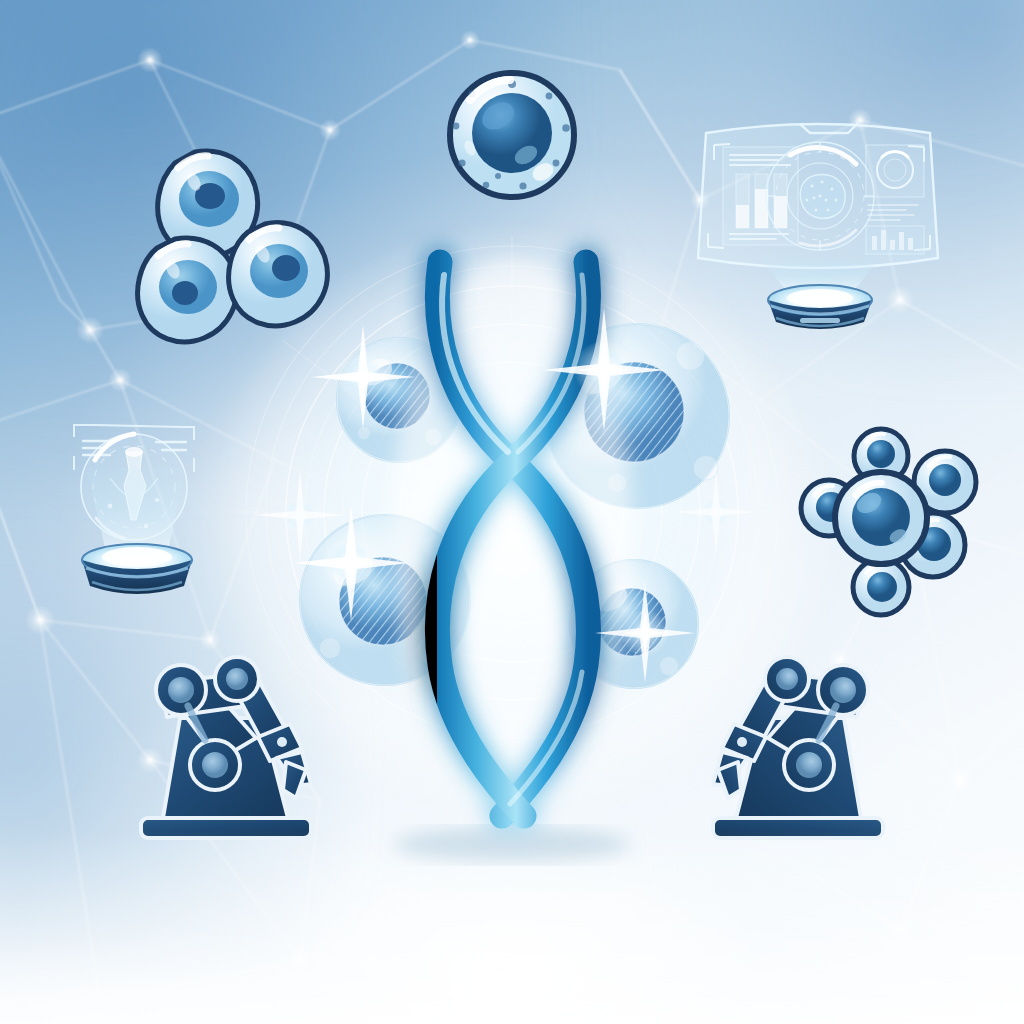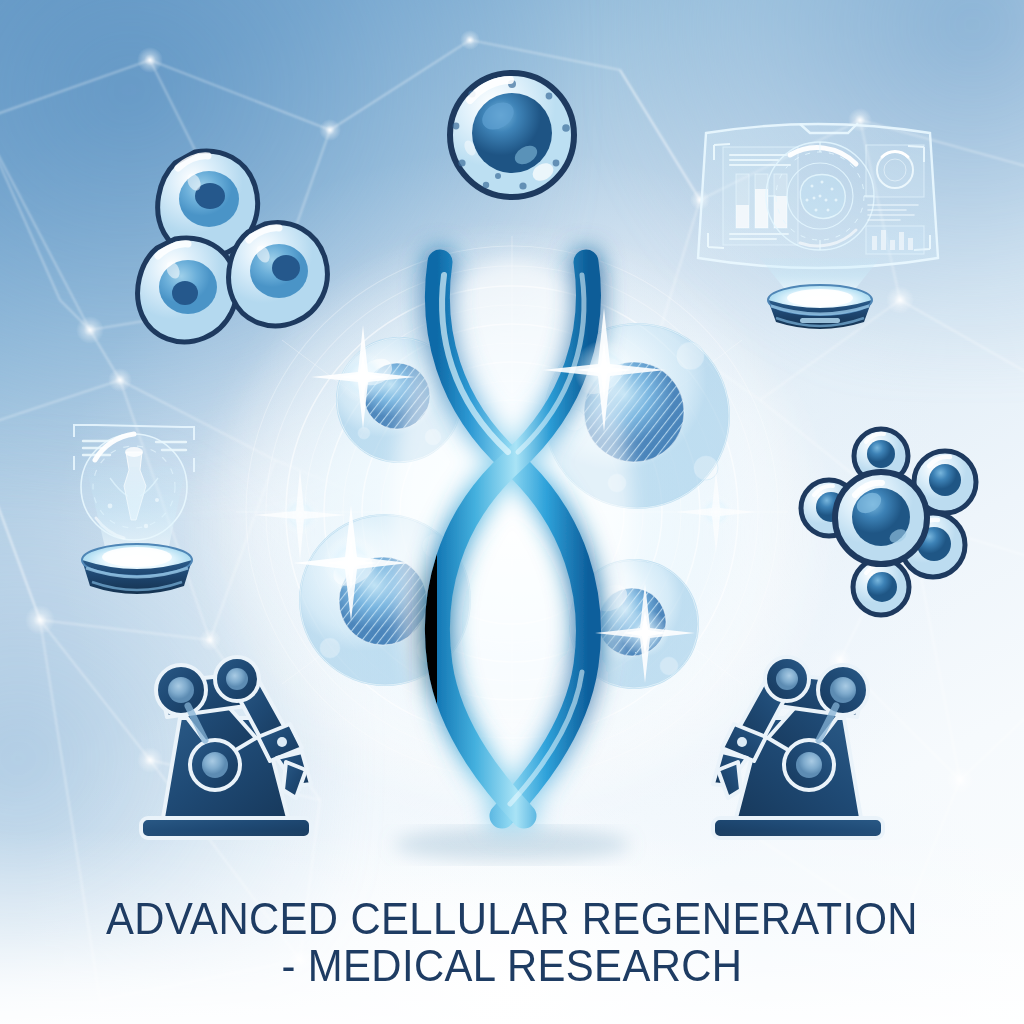--- a/index.html
+++ b/index.html
@@ -713,18 +713,14 @@
     <defs>
       <linearGradient id="botFade" x1="0" y1="0" x2="0" y2="1">
         <stop offset="0%" stop-color="#ffffff" stop-opacity="0"></stop>
         <stop offset="70%" stop-color="#ffffff" stop-opacity=".55"></stop>
         <stop offset="100%" stop-color="#ffffff" stop-opacity=".88"></stop>
       </linearGradient>
     </defs>
     <rect x="0" y="830" width="1024" height="194" fill="url(#botFade)"></rect>
   </svg>
 
-  <div class="title-wrap">
-    <span class="title-line l1">ADVANCED CELLULAR REGENERATION</span>
-    <span class="title-line l2">- MEDICAL RESEARCH</span>
-  </div>
 
 </div>
 
 </body></html>

